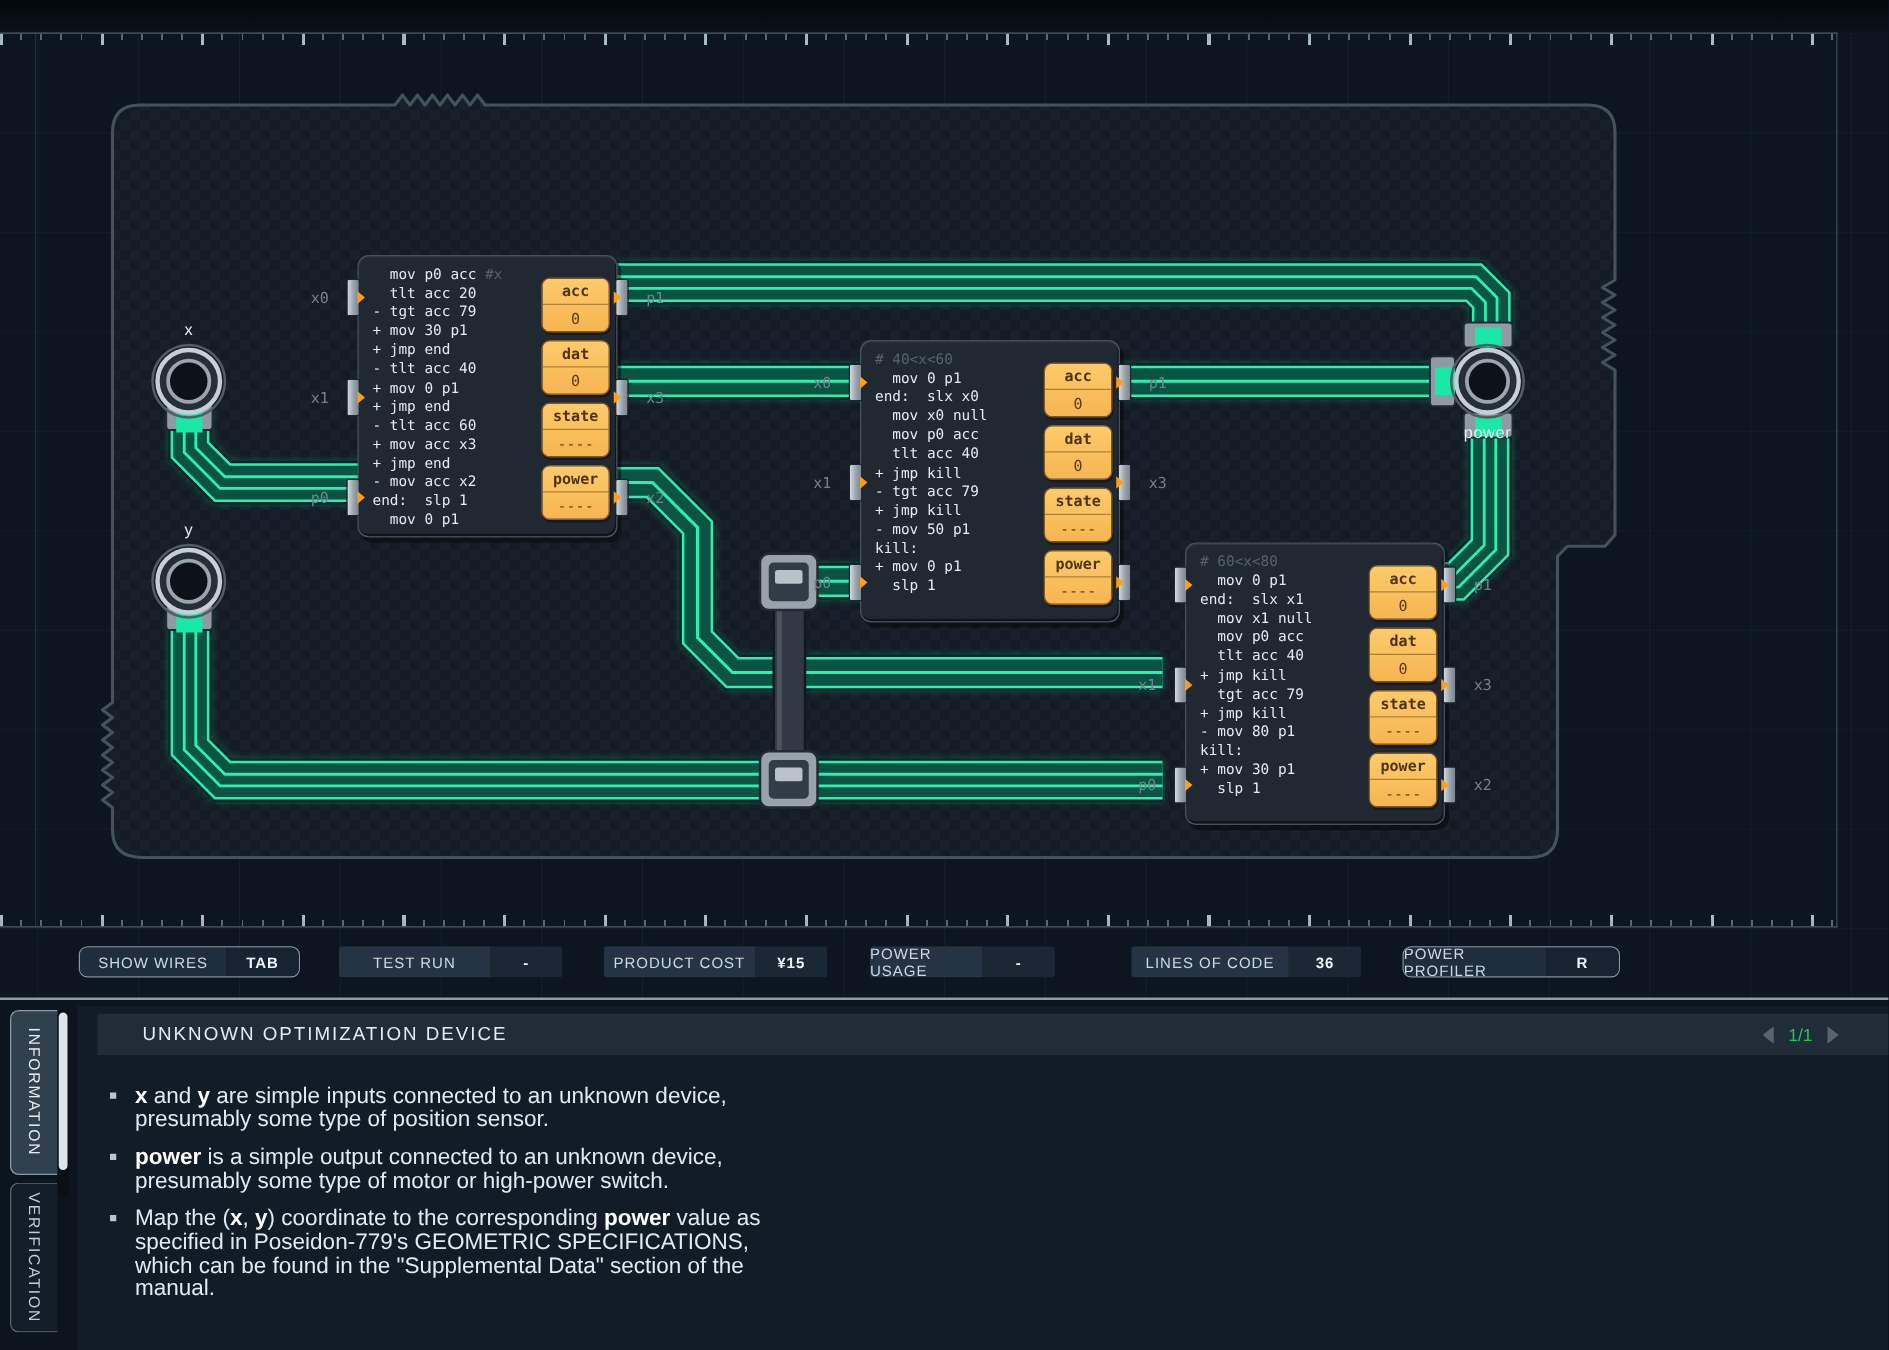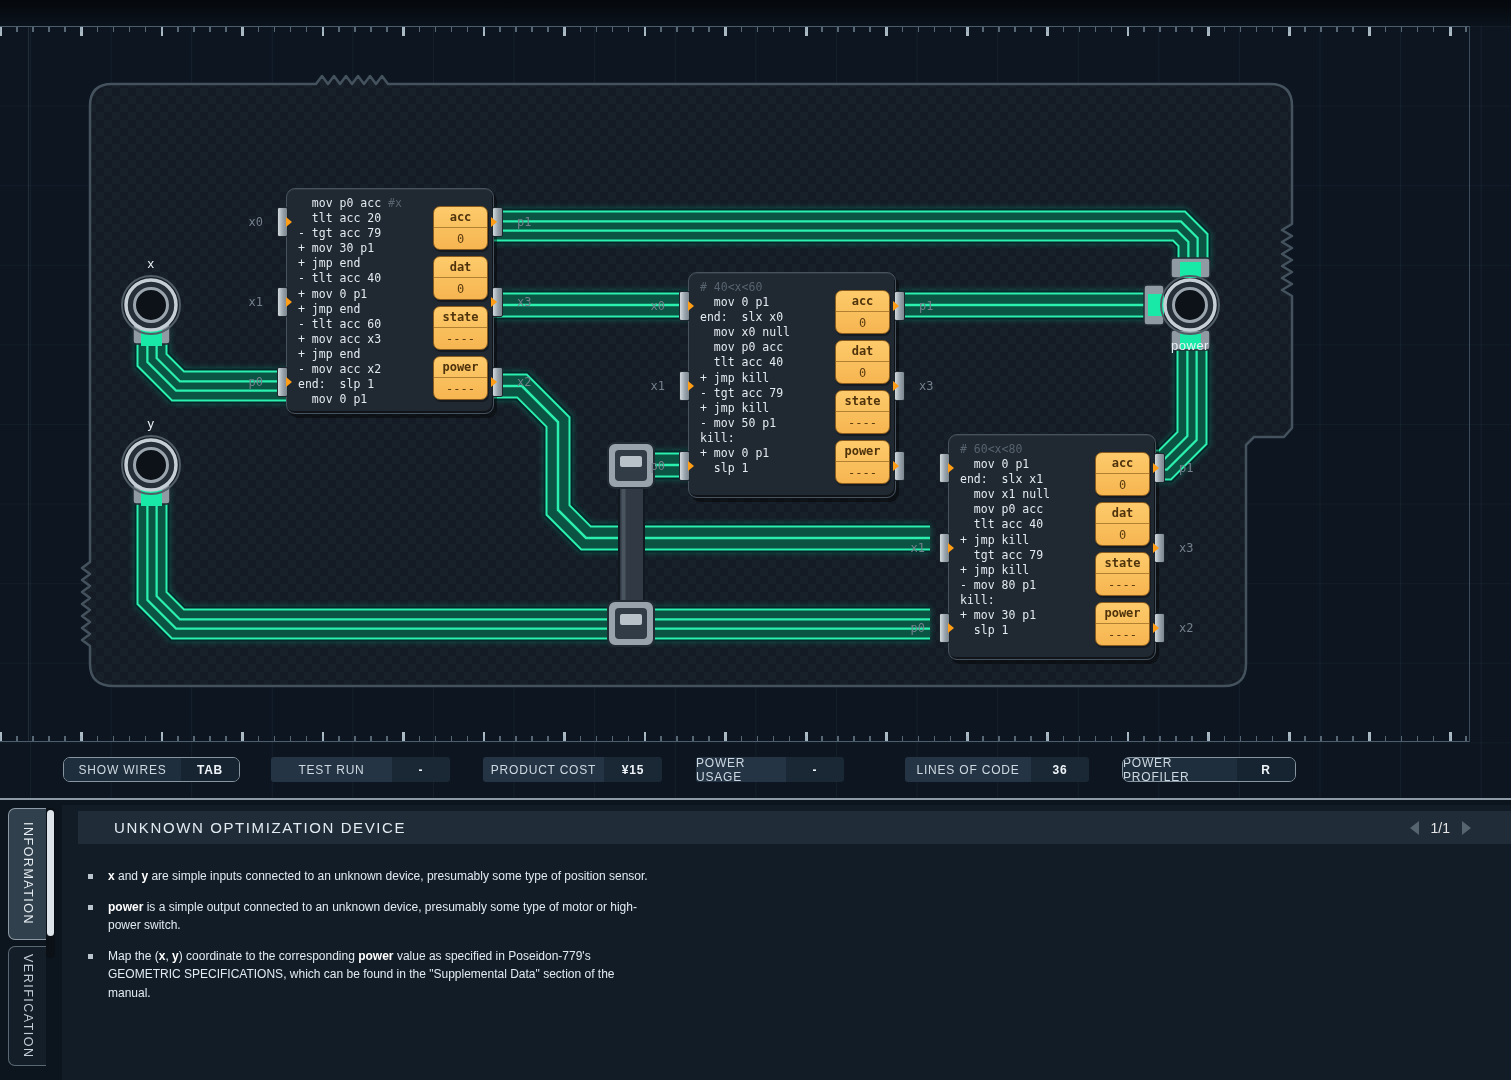--- a/index.html
+++ b/index.html
@@ -75,29 +75,29 @@
     border-radius:7px 0 0 7px;display:flex;align-items:center;justify-content:center;
     writing-mode:vertical-rl;font-size:12.5px;letter-spacing:1.5px;color:#e6edf2;cursor:pointer;}
   .tab.active{height:132px;background:#31404d;}
   .tab.inactive{height:120px;background:#141e28;border-color:#5a6874;color:#c3cdd5;margin-top:6px;}
   .scroll{position:absolute;left:46px;top:8px;width:9px;height:150px;background:#0a1016;border-radius:4px;}
   .scroll .thumb{position:absolute;left:1px;top:2px;width:7px;height:126px;background:#dde5ea;border-radius:4px;}
   .content{position:absolute;left:62px;top:5px;right:0;bottom:0;background:#121c26;}
   .titlebar{position:absolute;left:16px;top:6px;right:0;height:33px;background:#202c38;
     display:flex;align-items:center;}
   .ptitle{margin-left:36px;font-size:15px;letter-spacing:1.6px;color:#e2ebf2;}
-  .pager{position:absolute;right:40px;display:flex;align-items:center;gap:12px;color:#e5e5e5;
+  .pager{position:absolute;right:40px;display:flex;align-items:center;gap:12px;color:#22c55e;
     font-size:14px;}
   .arr{width:0;height:0;display:inline-block;cursor:pointer;}
   .arr.left{border-top:7px solid transparent;border-bottom:7px solid transparent;border-right:9px solid #56646f;}
   .arr.right{border-top:7px solid transparent;border-bottom:7px solid transparent;border-left:9px solid #56646f;}
   #bullets{position:absolute;left:26px;top:62px;width:560px;}
   .bullet-row{display:flex;gap:15px;margin-bottom:12px;}
   .bdot{flex:0 0 5px;width:5px;height:5px;margin-top:7px;background:#b9c4cd;}
-  .btext{font-size:12px;line-height:18.6px;color:#e1eaf1;}
+  .btext{font-size:18px;line-height:18.6px;color:#e1eaf1;}
   .btext b{color:#ffffff;}
 </style>
 </head>
 <body>
 
 <div class="stage">
 
   <div class="scene">
     <div class="top-shade"></div>
     <div class="ruler ruler-top"></div>
@@ -224,21 +224,21 @@
         <rect x="1180" y="334" width="21" height="15" fill="#19e9a6"></rect>
         <rect x="1144" y="285" width="20" height="40" rx="3" fill="#8f9aa2" stroke="#222b33" stroke-width="1.5"></rect>
         <rect x="1148" y="294" width="16" height="22" fill="#19e9a6"></rect>
         <circle cx="1190" cy="305" r="29" fill="none" stroke="#515d66" stroke-width="2"></circle>
         <circle cx="1190" cy="305" r="25" fill="#262f38" stroke="#c6cfd5" stroke-width="3.5"></circle>
         <circle cx="1190" cy="305" r="16.5" fill="#0c1218" stroke="#9aa5ad" stroke-width="3"></circle>
       </g>
     </svg>
 
     <div id="chips">
-        <div class="chip" style="left: 286px; top: 188px;">
+        <div class="chip" style="left: 286px; top: 204px;">
           <div class="chip-code"><div>  mov p0 acc <span class="cmt">#x</span></div><div>  tlt acc 20</div><div>- tgt acc 79</div><div>+ mov 30 p1</div><div>+ jmp end</div><div>- tlt acc 40</div><div>+ mov 0 p1</div><div>+ jmp end</div><div>- tlt acc 60</div><div>+ mov acc x3</div><div>+ jmp end</div><div>- mov acc x2</div><div>end:  slp 1</div><div>  mov 0 p1</div></div>
           <div class="reg" style="top: 17px;">
             <div class="lab">acc</div>
             <div class="val">0</div>
           </div>
           <div class="reg" style="top: 67px;">
             <div class="lab">dat</div>
             <div class="val">0</div>
           </div>
           <div class="reg" style="top: 117px;">

